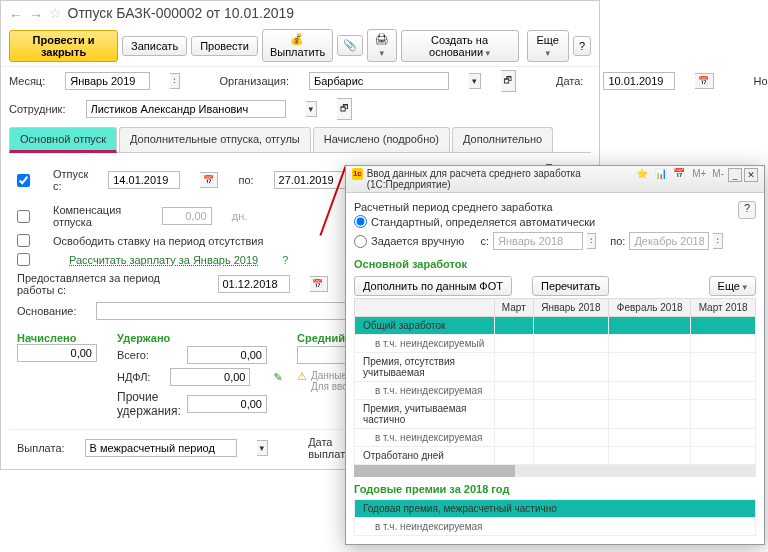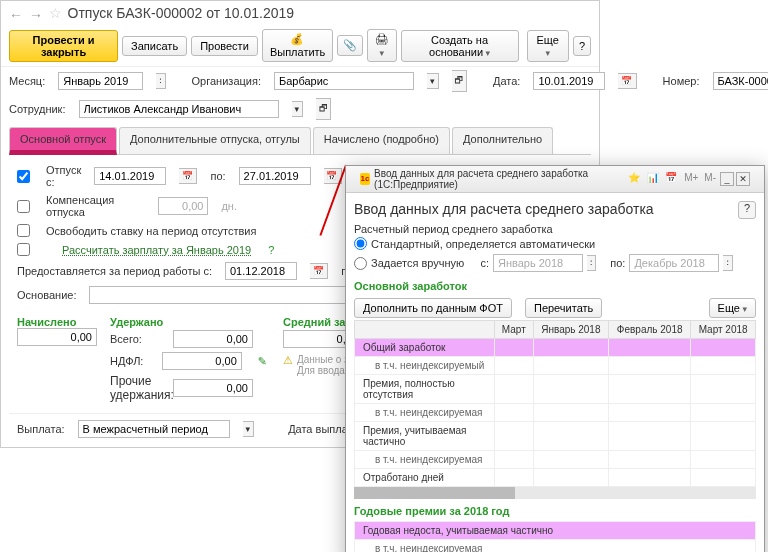--- a/index.html
+++ b/index.html
@@ -8,53 +8,53 @@
 .title-bar { display: flex; align-items: center; padding: 4px 8px; gap: 6px; }
 .nav-arrow { color: #999; font-size: 14px; cursor: pointer; }
 .star { color: #ccc; font-size: 14px; }
 .title { font-size: 14px; color: #444; }
 .toolbar { display: flex; align-items: center; padding: 4px 8px; gap: 4px; border-bottom: 1px solid #eee; }
 .btn { padding: 3px 8px; border: 1px solid #bbb; background: linear-gradient(#fff,#eee); border-radius: 3px; cursor: pointer; font-size: 11px; }
 .btn-primary { background: linear-gradient(#ffe680,#ffd020); border-color: #d4a800; font-weight: bold; }
 .btn-icon { padding: 3px 5px; }
 .btn-drop::after { content: " ▾"; color: #666; font-size: 9px; }
 .spacer { flex: 1; }
-.form-row { display: flex; align-items: center; padding: 3px 8px; gap: 13px; }
+.form-row { display: flex; align-items: center; padding: 3px 8px; gap: 20px; }
 .label { color: #333; }
 .input { border: 1px solid #bbb; padding: 2px 4px; background: #fff; font-size: 11px; }
 .input-date { width: 72px; }
 .dropdown-icon { border: 1px solid #bbb; border-left: none; padding: 2px 3px; background: #f5f5f5; cursor: pointer; font-size: 9px; }
 .tabs { display: flex; border-bottom: 1px solid #ccc; margin: 4px 8px 0; }
 .tab { padding: 5px 10px; border: 1px solid #ccc; border-bottom: none; background: #f3f3f3; cursor: pointer; border-radius: 3px 3px 0 0; margin-right: 2px; font-size: 11px; }
-.tab.active { background: #ec4899; border-bottom: 5px solid #be185d; margin-bottom: -1px; }
+.tab.active { background: #5eead4; border-bottom: 3px solid #be185d; margin-bottom: -1px; }
 .tab-content { padding: 6px 8px; }
 .checkbox { margin-right: 3px; }
 .link { color: #2a7a2a; text-decoration: underline dotted; cursor: pointer; padding-left: 16px; }
 .green-label { color: #2a9a2a; font-weight: bold; }
 .num-input { width: 80px; text-align: right; }
 .edit-icon { color: #2a9a2a; cursor: pointer; padding: 0 3px; }
 .warn-icon { color: #d4a800; }
 .warn-text { color: #999; font-size: 10px; }
 .red-line { position: absolute; left: 345px; top: 165px; width: 2px; height: 75px; background: #d00; transform: rotate(20deg); transform-origin: top; }
 
 .dialog { position: absolute; left: 345px; top: 165px; width: 420px; background: #fff; border: 1px solid #999; box-shadow: 0 4px 20px rgba(0,0,0,0.3); }
-.dialog-title-bar { display: flex; align-items: center; background: linear-gradient(#f8f8f8,#e8e8e8); padding: 2px 14px; border-bottom: 1px solid #ccc; font-size: 10px; }
+.dialog-title-bar { display: flex; background: linear-gradient(#f8f8f8,#e8e8e8); padding: 2px 6px; border-bottom: 1px solid #ccc; font-size: 10px; }
 .dialog-title-bar .icon1c { width: 12px; height: 12px; background: #ffcc00; border-radius: 2px; margin-right: 4px; font-size: 8px; text-align: center; line-height: 12px; color: #c00; font-weight: bold; }
 .win-controls { display: flex; gap: 2px; margin-left: auto; }
 .win-btn { width: 14px; height: 14px; border: 1px solid #aaa; background: #f0f0f0; font-size: 9px; text-align: center; line-height: 12px; cursor: pointer; }
 .mm { font-size: 10px; color: #888; margin: 0 2px; }
 .dialog-body { padding: 8px; }
 .dialog-title { font-size: 14px; color: #333; margin-bottom: 6px; }
 .help-btn { float: right; border: 1px solid #bbb; width: 18px; height: 18px; text-align: center; border-radius: 3px; background: #f5f5f5; cursor: pointer; }
 .radio-row { display: flex; align-items: center; gap: 4px; padding: 2px 0; }
 .section-title { color: #2a9a2a; font-weight: bold; margin: 6px 0 4px; }
 .table { width: 100%; border-collapse: collapse; font-size: 10px; }
 .table th { background: #f3f3f3; border: 1px solid #ddd; padding: 3px 6px; text-align: center; font-weight: normal; }
 .table td { border: 1px solid #eee; padding: 3px 8px; }
-.table tr.highlight td { background: #f0abfc; }
+.table tr.highlight td { background: #14b8a6; }
 .indent { padding-left: 20px !important; color: #666; }
 .scrollbar { background: #e8e8e8; height: 12px; position: relative; }
 .scrollbar-thumb { background: #bbb; height: 100%; width: 40%; position: absolute; left: 0; }
 </style>
 </head>
 <body>
 
 <div class="main-window">
   <div class="title-bar">
     <span class="nav-arrow">←</span>
@@ -212,36 +212,35 @@
       <span class="mm">📊</span>
       <span class="mm">📅</span>
       <span class="mm">M+</span>
       <span class="mm">M-</span>
       <span class="win-btn">_</span>
       <span class="win-btn">✕</span>
     </div>
   </div>
   <div class="dialog-body">
     <span class="help-btn">?</span>
-    <div class="dialog-title">Ввод данных для расчета среднего заработка</div>
     <div>Расчетный период среднего заработка</div>
     <div class="radio-row">
       <input type="radio" checked="" style="">
       <span>Стандартный, определяется автоматически</span>
     </div>
     <div class="radio-row">
       <input type="radio" style="">
       <span>Задается вручную</span>
       <span style="width:8px"></span>
       <span>с:</span>
       <input class="input" style="width: 90px; color: rgb(170, 170, 170);" value="Январь 2018">
       <span class="dropdown-icon">∶</span>
       <span style="width:6px"></span>
       <span>по:</span>
-      <input class="input" style="width: 90px; color: rgb(170, 170, 170);" value="Декабрь 2018">
+      <input class="input" style="width: 80px; color: rgb(170, 170, 170);" value="Декабрь 2018">
       <span class="dropdown-icon">∶</span>
     </div>
     <div class="section-title">Основной заработок</div>
     <div class="form-row" style="padding:2px 0">
       <button class="btn">Дополнить по данным ФОТ</button>
       <button class="btn">Перечитать</button>
       <span class="spacer"></span>
       <button class="btn btn-drop">Еще</button>
     </div>
     <table class="table">
@@ -261,21 +260,21 @@
             <td></td>
           </tr>
       <tr>
             <td class="indent">в т.ч. неиндексируемый</td>
             <td></td>
             <td></td>
             <td></td>
             <td></td>
           </tr>
       <tr>
-            <td>Премия, полностью отсутствия</td>
+            <td>Премия, отсутствия учитываемая</td>
             <td></td>
             <td></td>
             <td></td>
             <td></td>
           </tr>
       <tr>
             <td class="indent">в т.ч. неиндексируемая</td>
             <td></td>
             <td></td>
             <td></td>
@@ -304,21 +303,21 @@
           </tr>
     </tbody>
       </table>
     <div class="scrollbar">
         <div class="scrollbar-thumb"></div>
       </div>
     <div class="section-title">Годовые премии за 2018 год</div>
     <table class="table">
       <tbody>
           <tr class="highlight">
-            <td>Годовая недоста, учитываемая частично</td>
+            <td>Годовая премия, межрасчетный частично</td>
           </tr>
       <tr>
             <td class="indent">в т.ч. неиндексируемая</td>
           </tr>
     </tbody>
       </table>
 
   </div>
 
 </div>

